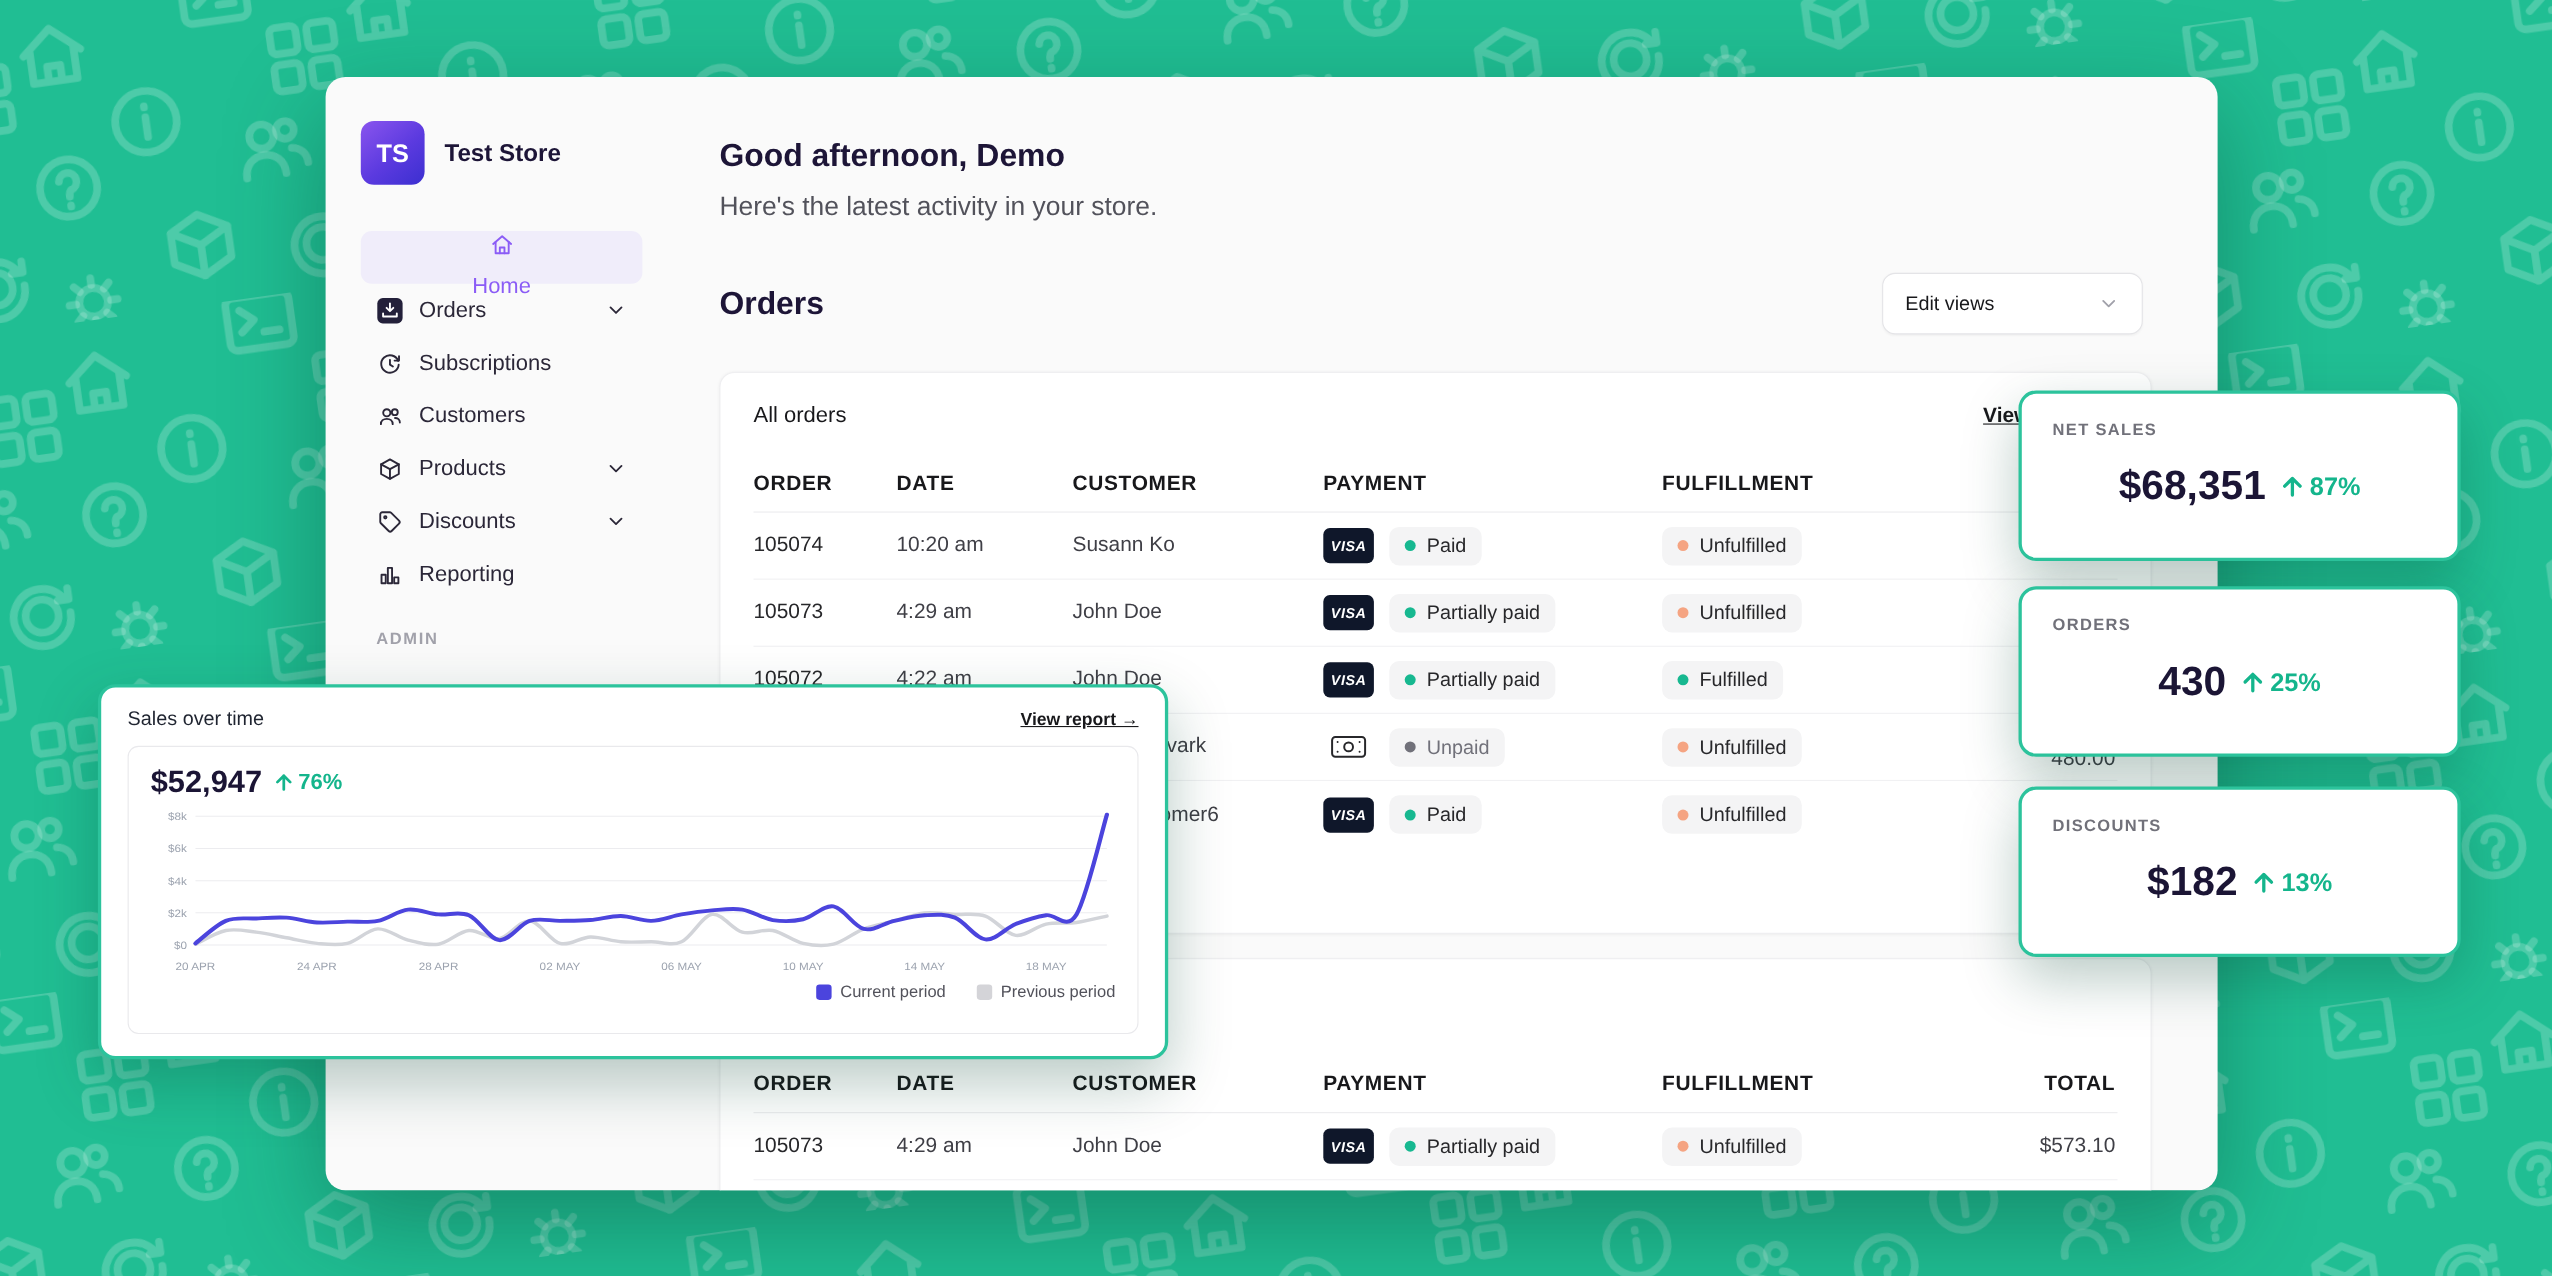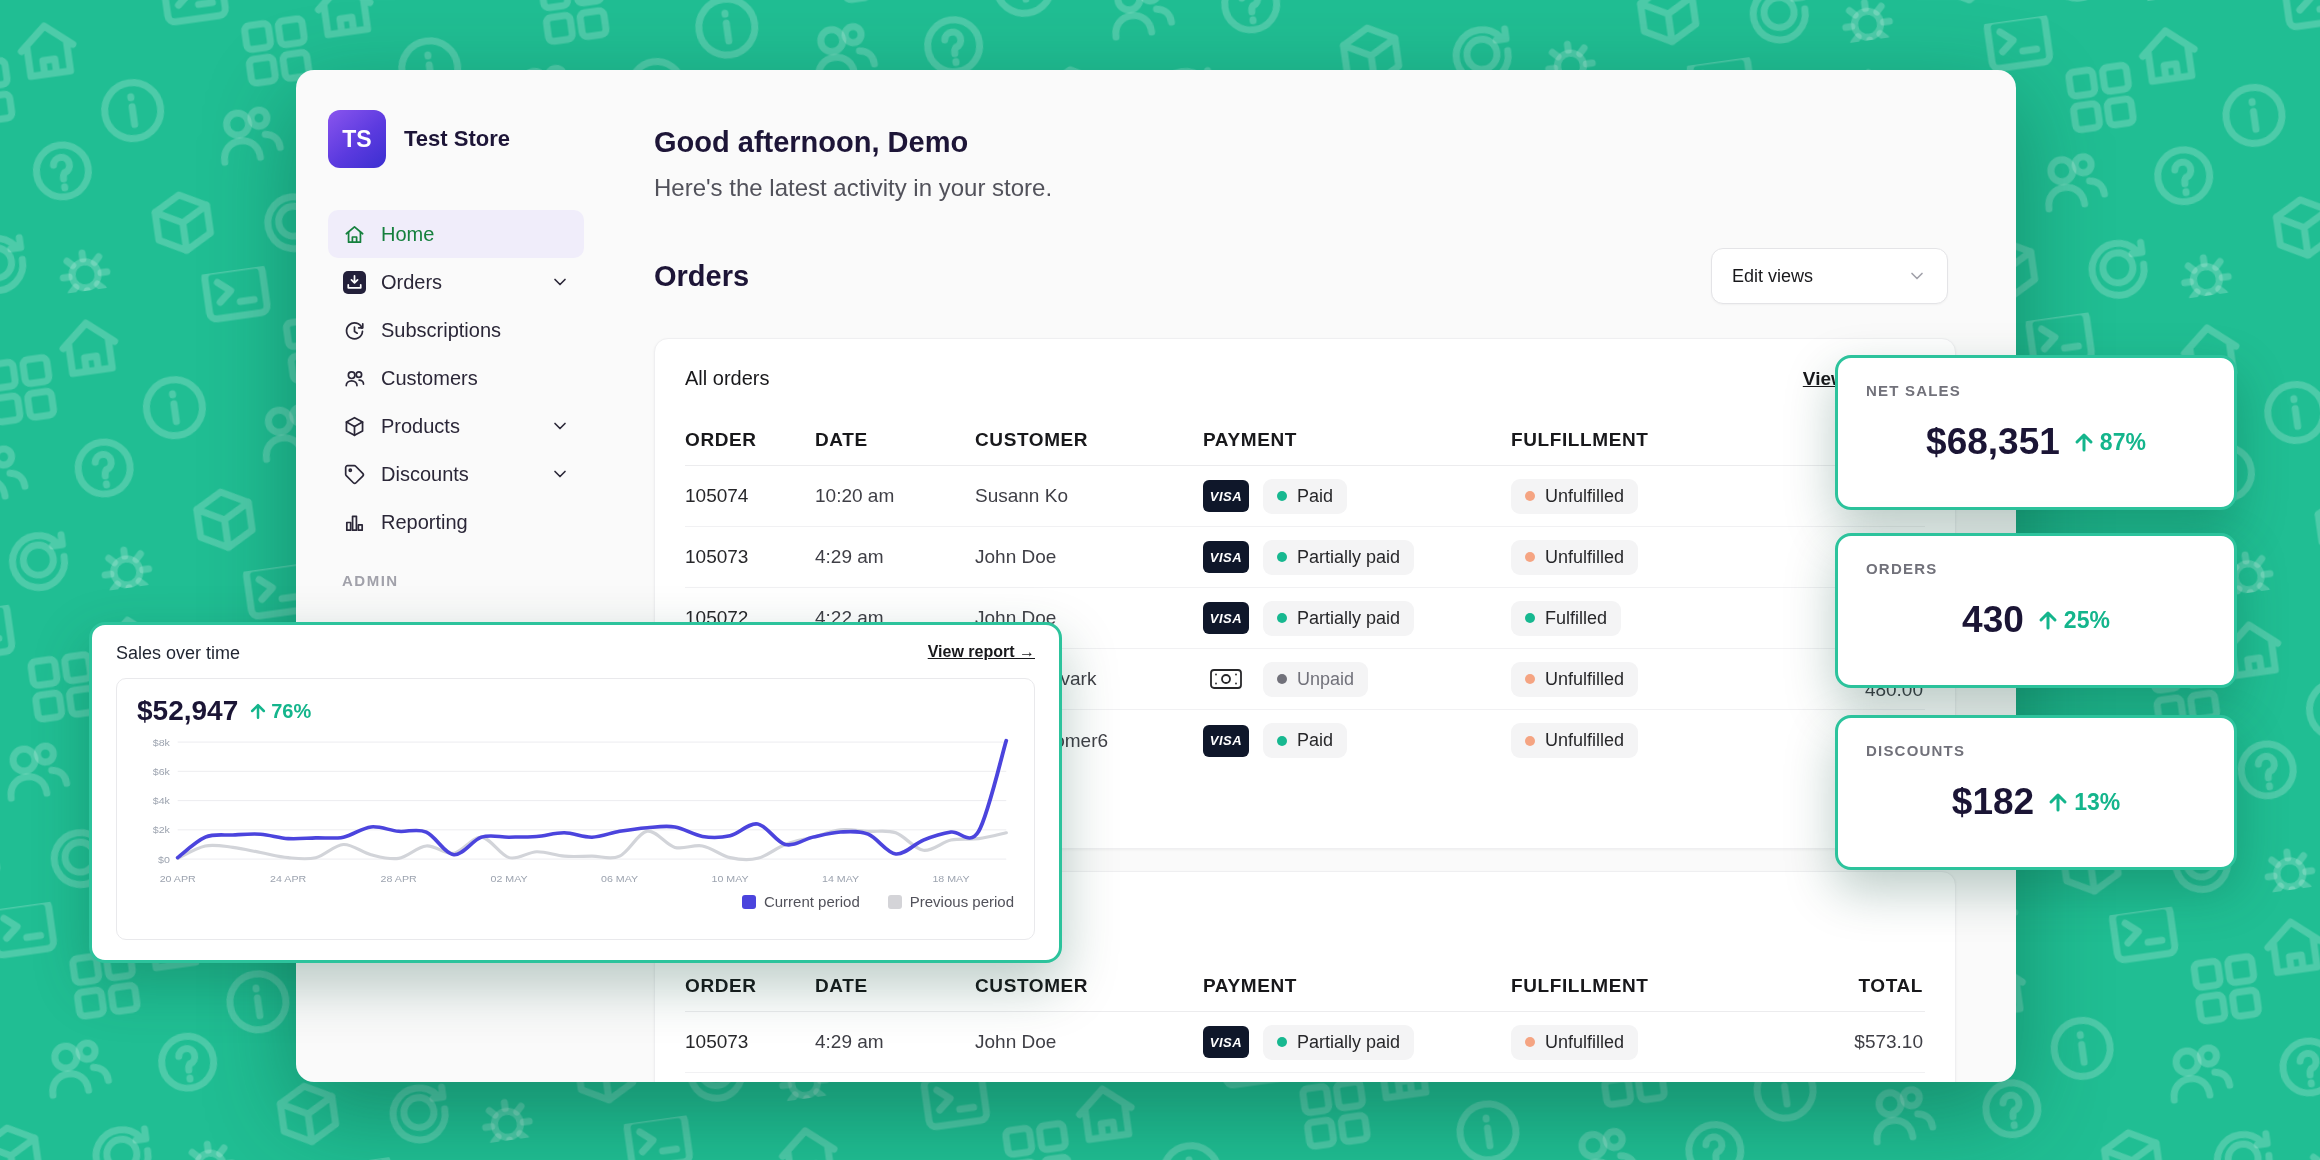--- a/index.html
+++ b/index.html
@@ -17,21 +17,21 @@
   
   .sidebar { position:absolute; left:0; top:0; bottom:0; width:352px; padding:40px 0 0 32px; }
   .store-row { display:flex; align-items:center; gap:18px; }
   .store-logo { width:58px; height:58px; border-radius:12px; color:#fff; font-size:23px; font-weight:700;
     display:flex; align-items:center; justify-content:center;
     background:linear-gradient(140deg,#8a55ee 0%,#5b3adf 55%,#3b2fd0 100%); }
   .store-name { font-size:22px; font-weight:700; color:#1d1537; }
   .nav { margin-top:42px; width:256px; }
   .nav-item { height:48px; display:flex; align-items:center; gap:15px; padding:0 14px;
     border-radius:10px; color:#2b2738; font-size:20px; cursor:pointer; }
-  .nav-item.active { background:#f0edfa; color:#15803d; font-weight:400; }
+  .nav-item.active { background:#f0edfa; color:#8b5cf6; font-weight:400;flex-direction:column; }
   .nav-item .nicon { width:24px; height:24px; flex:0 0 24px; display:flex; align-items:center; justify-content:center; }
   .nav-item .nlabel { flex:1; }
   .nav-item .chev { width:20px; height:20px; color:#2b2738; }
   .nav-section { margin:26px 0 10px 14px; font-size:15px; font-weight:700; letter-spacing:1.5px; color:#a1a1aa; }
 
   
   .content { position:absolute; left:358px; top:0; right:0; bottom:0; }
   .greet-title { padding-top:56px; font-size:29px; font-weight:700; color:#1d1537; }
   .greet-sub { margin-top:15px; font-size:24px; color:#52525b; }
   .orders-row { margin-top:46px; display:flex; align-items:center; justify-content:space-between; padding-right:68px; }
@@ -73,21 +73,21 @@
   .stat-label { font-size:15px; font-weight:700; letter-spacing:1.2px; color:#71717a; }
   .stat-valrow { margin-top:22px; display:flex; align-items:center; justify-content:center; gap:12px; }
   .stat-value { font-size:37px; font-weight:800; color:#1b1535; }
   .stat-delta { display:flex; align-items:center; gap:4px; color:#14b58c; font-size:23px; font-weight:700; }
   .up-arrow { width:24px; height:24px; color:#14b58c; }
 
   
   .chart-card { position:absolute; left:89px; top:622px; width:973px; height:341px; background:#fff;
     border:3px solid #2cc39c; border-radius:16px; box-shadow:0 22px 55px rgba(8,68,50,.28);
     padding:18px 24px; z-index:3; }
-  .chart-head { display:flex; align-items:flex-start; justify-content:space-between; }
+  .chart-head { display:flex; align-items:flex-end; justify-content:space-between; }
   .chart-title { font-size:18px; color:#1f2430; }
   .view-report { font-size:16px; font-weight:700; color:#18181b; text-decoration:underline; cursor:pointer; }
   .chart-inner { margin-top:14px; border:1px solid #e9e9ec; border-radius:10px; padding:16px 20px 10px; height:262px; }
   .chart-valrow { display:flex; align-items:center; gap:10px; }
   .chart-value { font-size:28px; font-weight:800; color:#1b1535; }
   .chart-delta { display:flex; align-items:center; gap:3px; color:#14b58c; font-size:20px; font-weight:700; }
   .chart-delta .up-arrow { width:20px; height:20px; }
   #sales-chart { display:block; width:100%; height:156px; margin-top:8px; }
   .legend { display:flex; justify-content:flex-end; gap:28px; margin-top:2px; font-size:15px; color:#52525b; align-items:center; }
   .legend .key { display:flex; align-items:center; gap:8px; }

